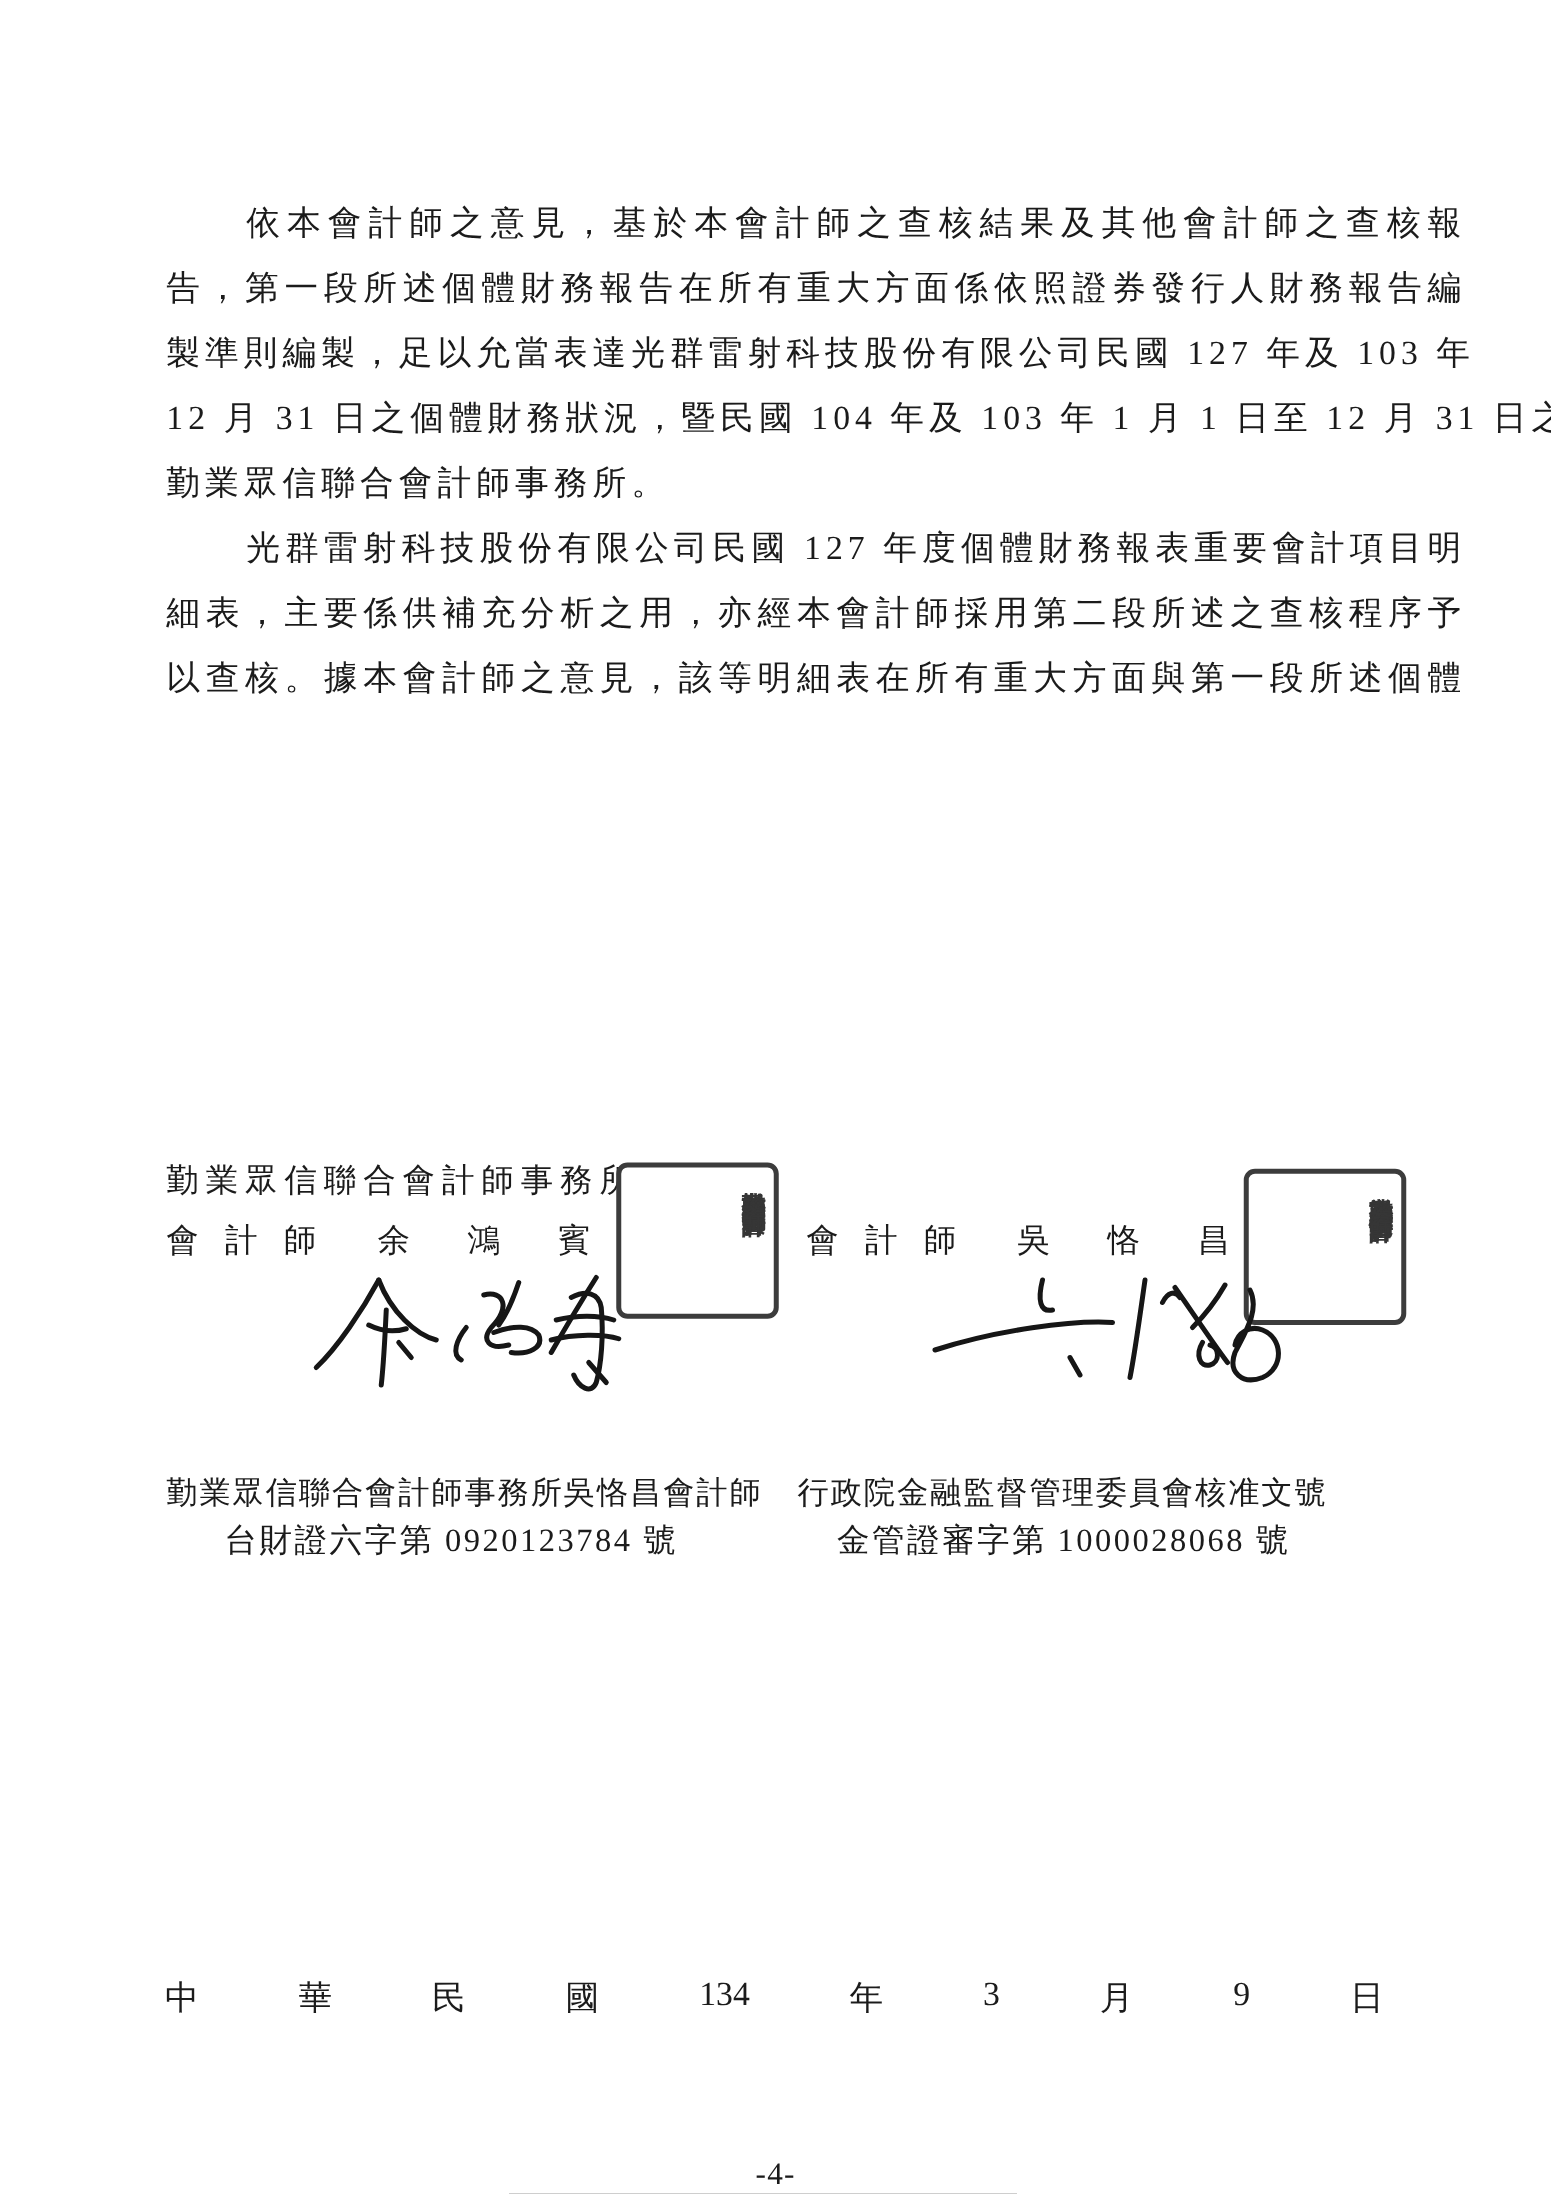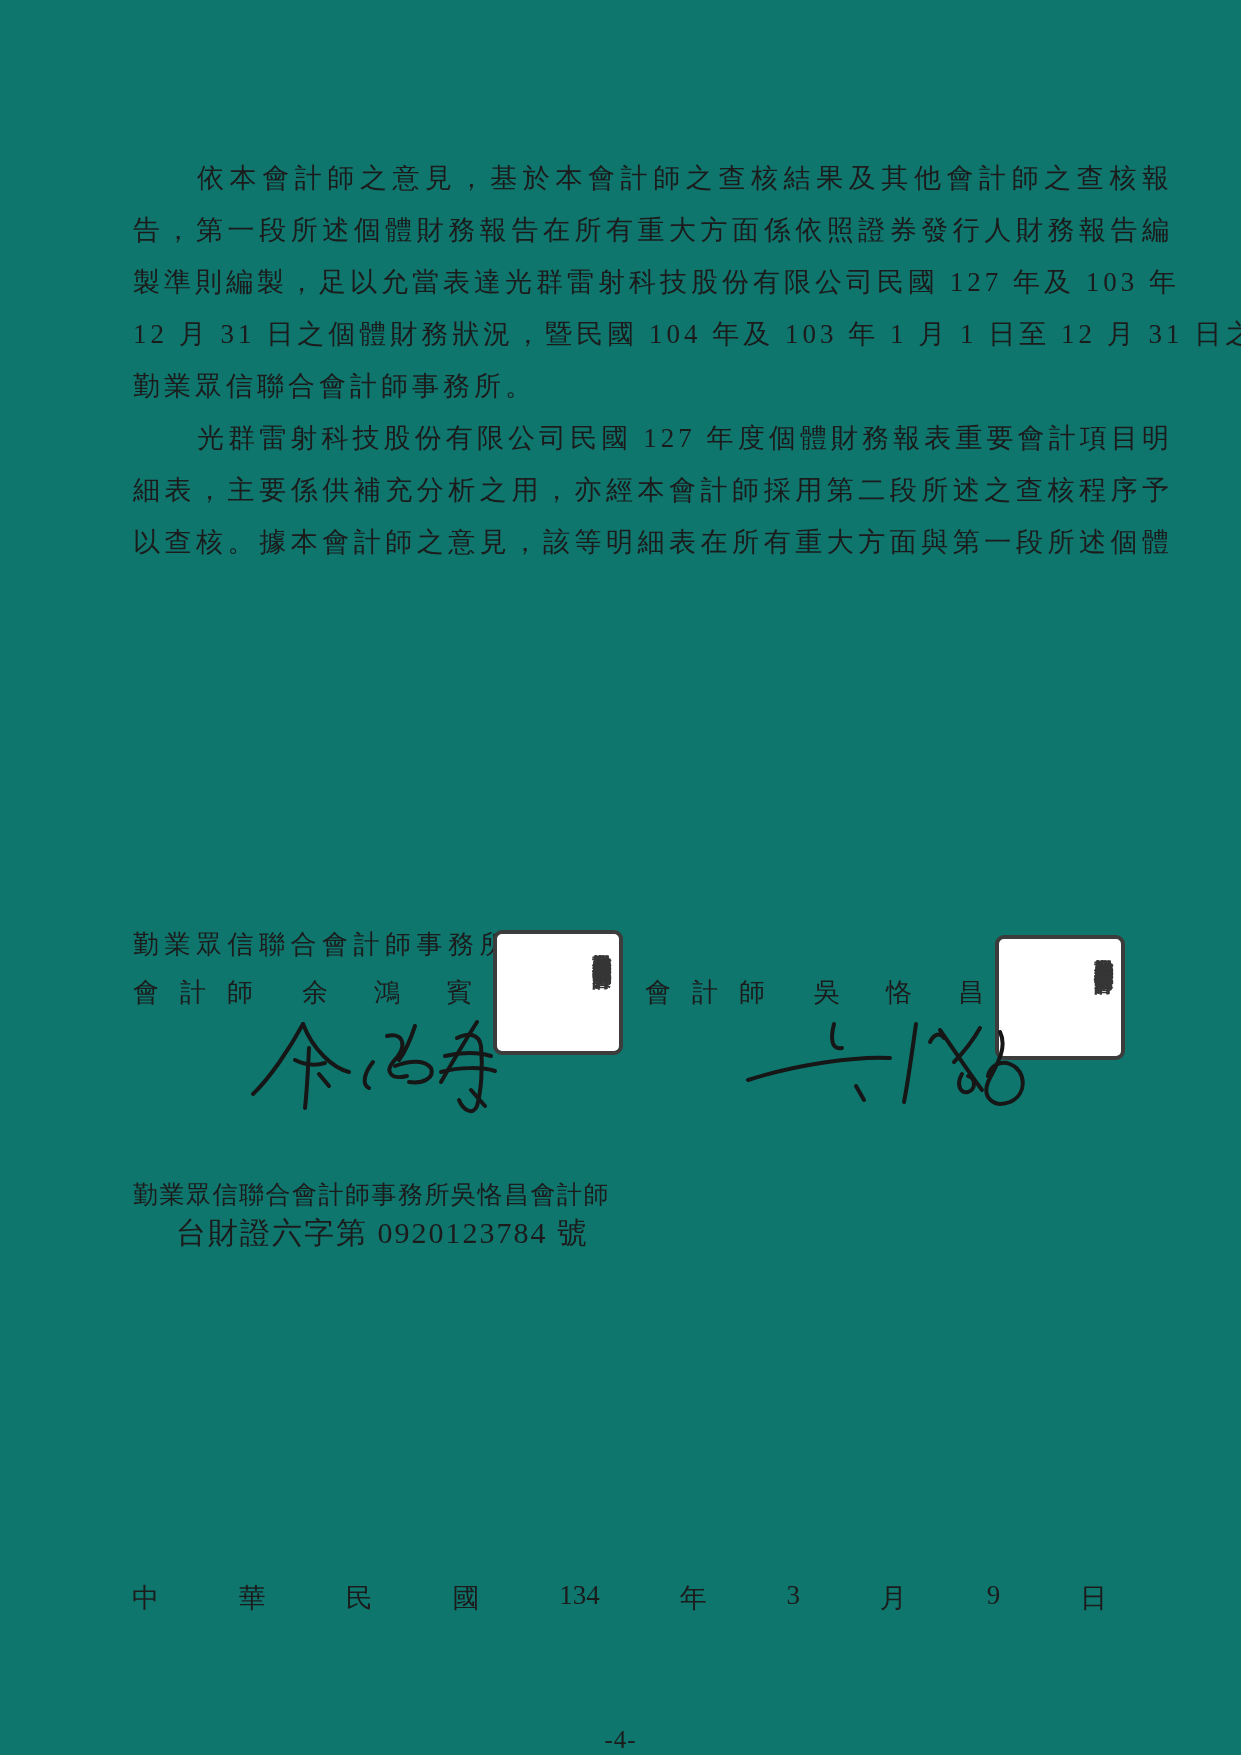--- a/index.html
+++ b/index.html
@@ -1,20 +1,20 @@
 <!DOCTYPE html>
 <html><head>
 <meta charset="utf-8">
 <style>
   html,body{margin:0;padding:0;background:#888;}
   .page{
     position:relative;
     width:1241px;height:1755px;
     margin:0 auto;
-    background:#0f766e;
+    background:#ffffff;
     color:#1b1b1b;
     font-family:"Liberation Serif", serif;
     overflow:hidden;
   }
   
   .body-text{
     position:absolute;left:133px;top:152px;width:1040px;
     font-size:27px;letter-spacing:4px;
   }
   .line{
@@ -57,21 +57,21 @@
   
   .sig{position:absolute;}
   .sig.left{left:245px;top:1010px;}
   .sig.right{left:738px;top:1002px;}
   .sig path{fill:none;stroke:#161616;stroke-width:4;stroke-linecap:round;stroke-linejoin:round;}
   
   .approval{position:absolute;top:1178px;font-size:25px;}
   .approval.left{left:133px;width:456px;}
   .approval.right{left:638px;width:426px;}
   .approval .l1{letter-spacing:1.5px;white-space:nowrap;height:38px;line-height:34px;}
-  .approval .l2{letter-spacing:2px;white-space:nowrap;text-align:right;font-size:30px;height:34px;line-height:34px;}
+  .approval .l2{letter-spacing:2px;white-space:nowrap;text-align:center;font-size:26px;height:34px;line-height:34px;}
   
   .date-row{
     position:absolute;left:132px;top:1580px;width:975px;
     display:flex;justify-content:space-between;align-items:flex-start;
     font-size:27px;
   }
   .date-item{display:inline-block;}
   
   .page-number{
     position:absolute;left:0;top:1726px;width:1241px;
@@ -132,20 +132,24 @@
     <path d="M202,28 C216,48 232,72 244,88"></path>
     <path d="M242,26 C234,40 224,52 216,60"></path>
     <path d="M224,72 C218,82 222,92 230,90 C238,88 238,76 230,74"></path>
     <path d="M262,30 C270,46 258,64 250,80 C244,96 256,106 272,100 C290,92 288,68 272,62 C262,58 252,64 250,74"></path>
   </svg>
 
   <div class="approval left">
     <div class="l1">勤業眾信聯合會計師事務所吳恪昌會計師</div>
     <div class="l2">台財證六字第 0920123784 號</div>
   </div>
+  <div class="approval right">
+    <div class="l1">行政院金融監督管理委員會核准文號</div>
+    <div class="l2">金管證審字第 1000028068 號</div>
+  </div>
 
   <div class="date-row" id="date-row">
       <span class="date-item">中</span>
       <span class="date-item">華</span>
       <span class="date-item">民</span>
       <span class="date-item">國</span>
       <span class="date-item">134</span>
       <span class="date-item">年</span>
       <span class="date-item">3</span>
       <span class="date-item">月</span>

